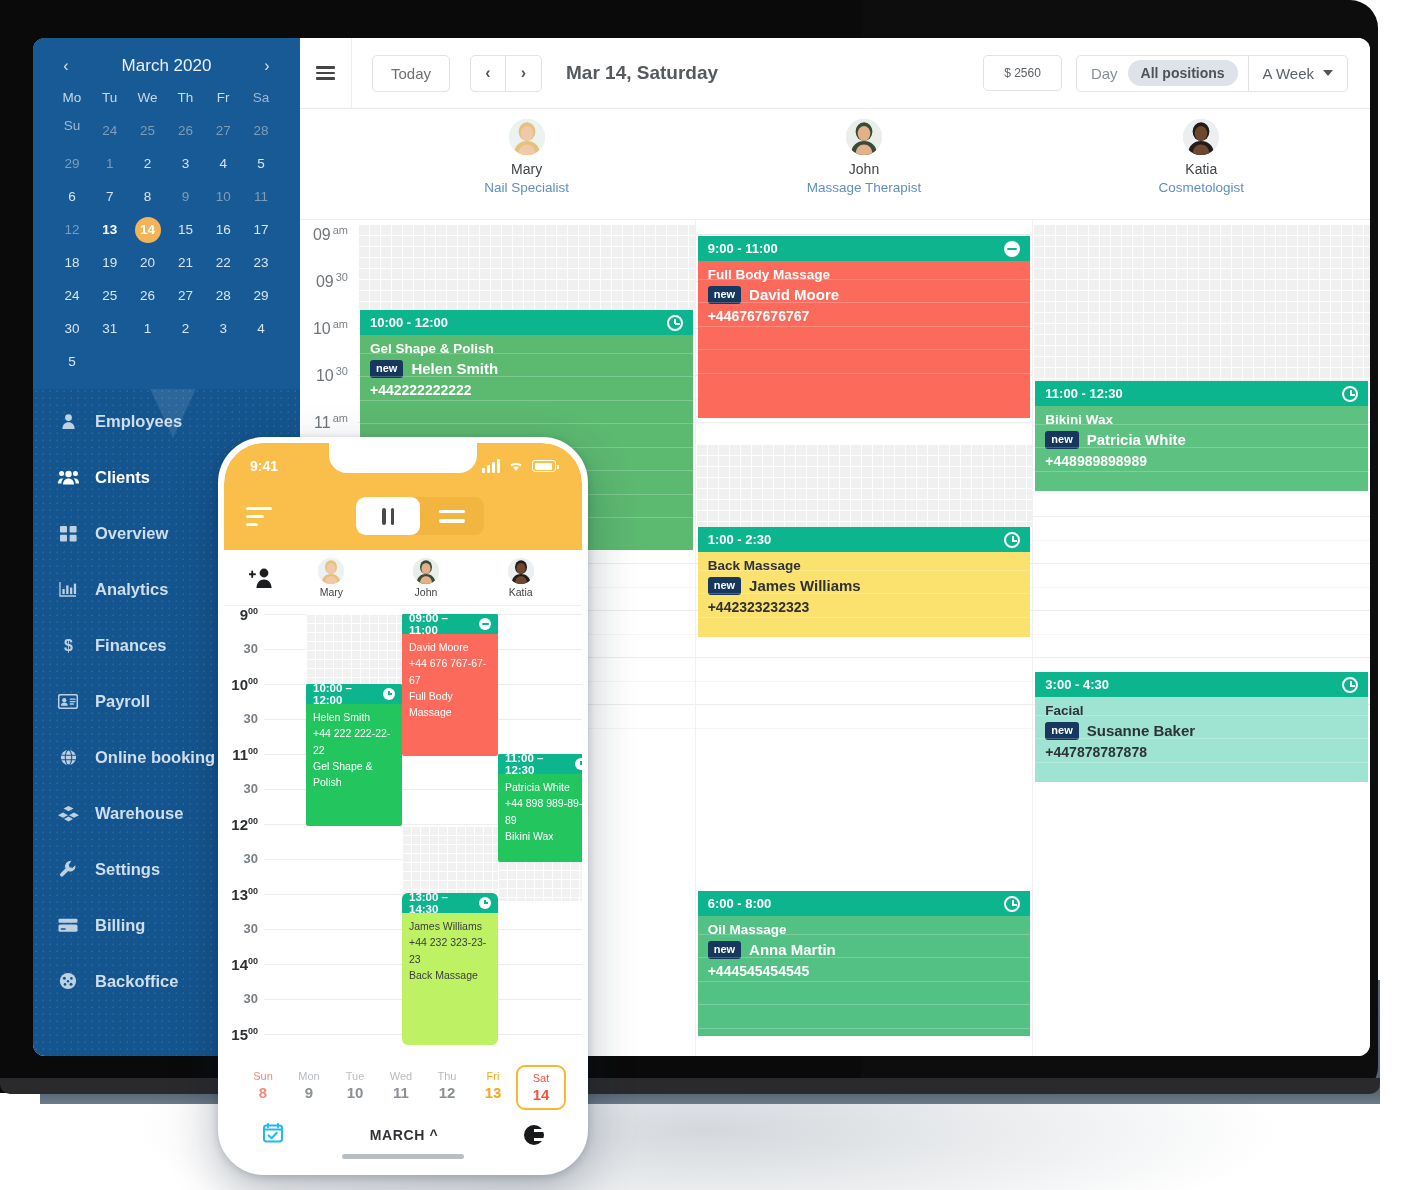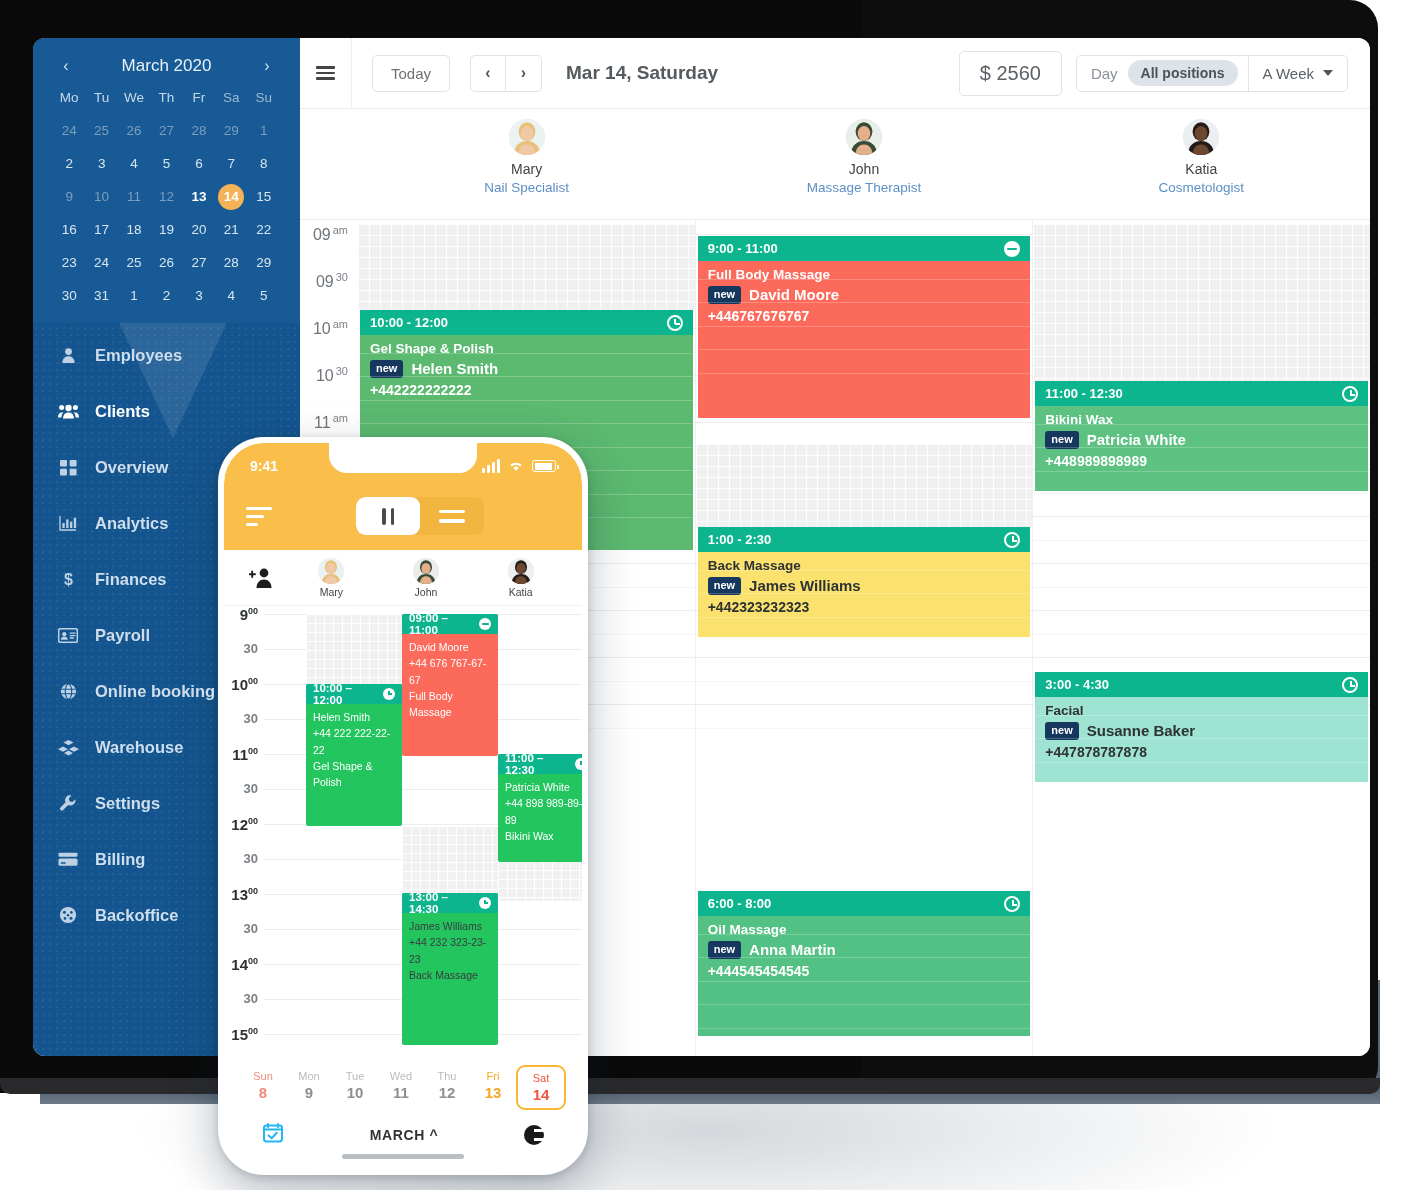--- a/index.html
+++ b/index.html
@@ -111,21 +111,21 @@
     padding: 18px 20px 14px 20px;
     background: #175a95;
   }
   .cal-head {
     display: flex; align-items: center; justify-content: space-between;
     color: #e9f1f8; font-size: 17px; padding: 0 4px 14px 4px;
   }
   .cal-head .nav { font-size: 16px; color: #cfe0ef; cursor: pointer; width: 18px; text-align: center; }
   .cal-head .mon { font-weight: normal; }
 
-  .cal-grid { display: grid; grid-template-columns: repeat(7, 1fr); row-gap: 7px; }
+  .cal-grid { display: grid; grid-template-columns: repeat(6, 1fr); row-gap: 7px; }
   .cal-dow {
     color: #c7d9e9; font-size: 13.5px; text-align: center; padding-bottom: 6px;
   }
   .cal-dow.we { color: #9fb9d0; }
   .cal-day {
     color: #d7e5f1; font-size: 13.5px; text-align: center;
     line-height: 26px; height: 26px; position: relative;
   }
   .cal-day.mut { color: #7e9dba; }
   .cal-day.bold { font-weight: bold; color: #ffffff; }
@@ -173,21 +173,21 @@
     border: 1px solid #e2e2e2; background:#fff; width: 36px; height: 37px;
     display:flex; align-items:center; justify-content:center;
     color:#555; font-size:16px; font-weight:bold; cursor:pointer;
   }
   .arrows .a:first-child { border-radius: 5px 0 0 5px; }
   .arrows .a:last-child { border-radius: 0 5px 5px 0; border-left: none; }
   .date-title {
     margin-left: 24px; font-size: 19px; font-weight: bold; color: #555a5e;
   }
   .tb-right { margin-left: auto; display: flex; align-items: center; gap: 14px; padding-right: 22px; }
-  .money { padding: 10px 20px; font-size: 20px; color: #5c6166; }
+  .money { padding: 10px 20px; font-size: 12px; color: #5c6166; }
   .seg {
     display: flex; align-items: center; border: 1px solid #e2e2e2; border-radius: 5px; overflow: hidden;
   }
   .seg .day { padding: 9px 8px 9px 14px; color: #8b9096; font-size: 15px; cursor:pointer;}
   .seg .pos {
     background: #dde3e8; color: #4d5459; font-size: 14px; font-weight: bold;
     padding: 5px 13px; border-radius: 13px; margin: 0 10px 0 2px; cursor:pointer;
   }
   .seg .wk {
     border-left: 1px solid #e2e2e2; padding: 9px 14px; color: #5c6166; font-size: 15px;
@@ -974,21 +974,21 @@
               <div class="ph-ahead">
                 <span>09:00 – 11:00</span>
                 <span class="ph-minus"></span>
               </div>
               <div class="ph-abody">
                 <div>David Moore</div>
                 <div>+44 676 767-67-67</div>
                 <div>Full Body Massage</div>
               </div>
             </div>
-            <div class="ph-appt" style="left: 138px; top: 287px; width: 96px; height: 152px; background: #22c55e; color: rgb(58, 61, 64);">
+            <div class="ph-appt" style="left: 138px; top: 287px; width: 96px; height: 152px; background: #bef264; color: rgb(58, 61, 64); border-radius: 6px;">
               <div class="ph-ahead">
                 <span>13:00 – 14:30</span>
                 <span class="ph-clock"></span>
               </div>
               <div class="ph-abody">
                 <div>James Williams</div>
                 <div>+44 232 323-23-23</div>
                 <div>Back Massage</div>
               </div>
             </div>

